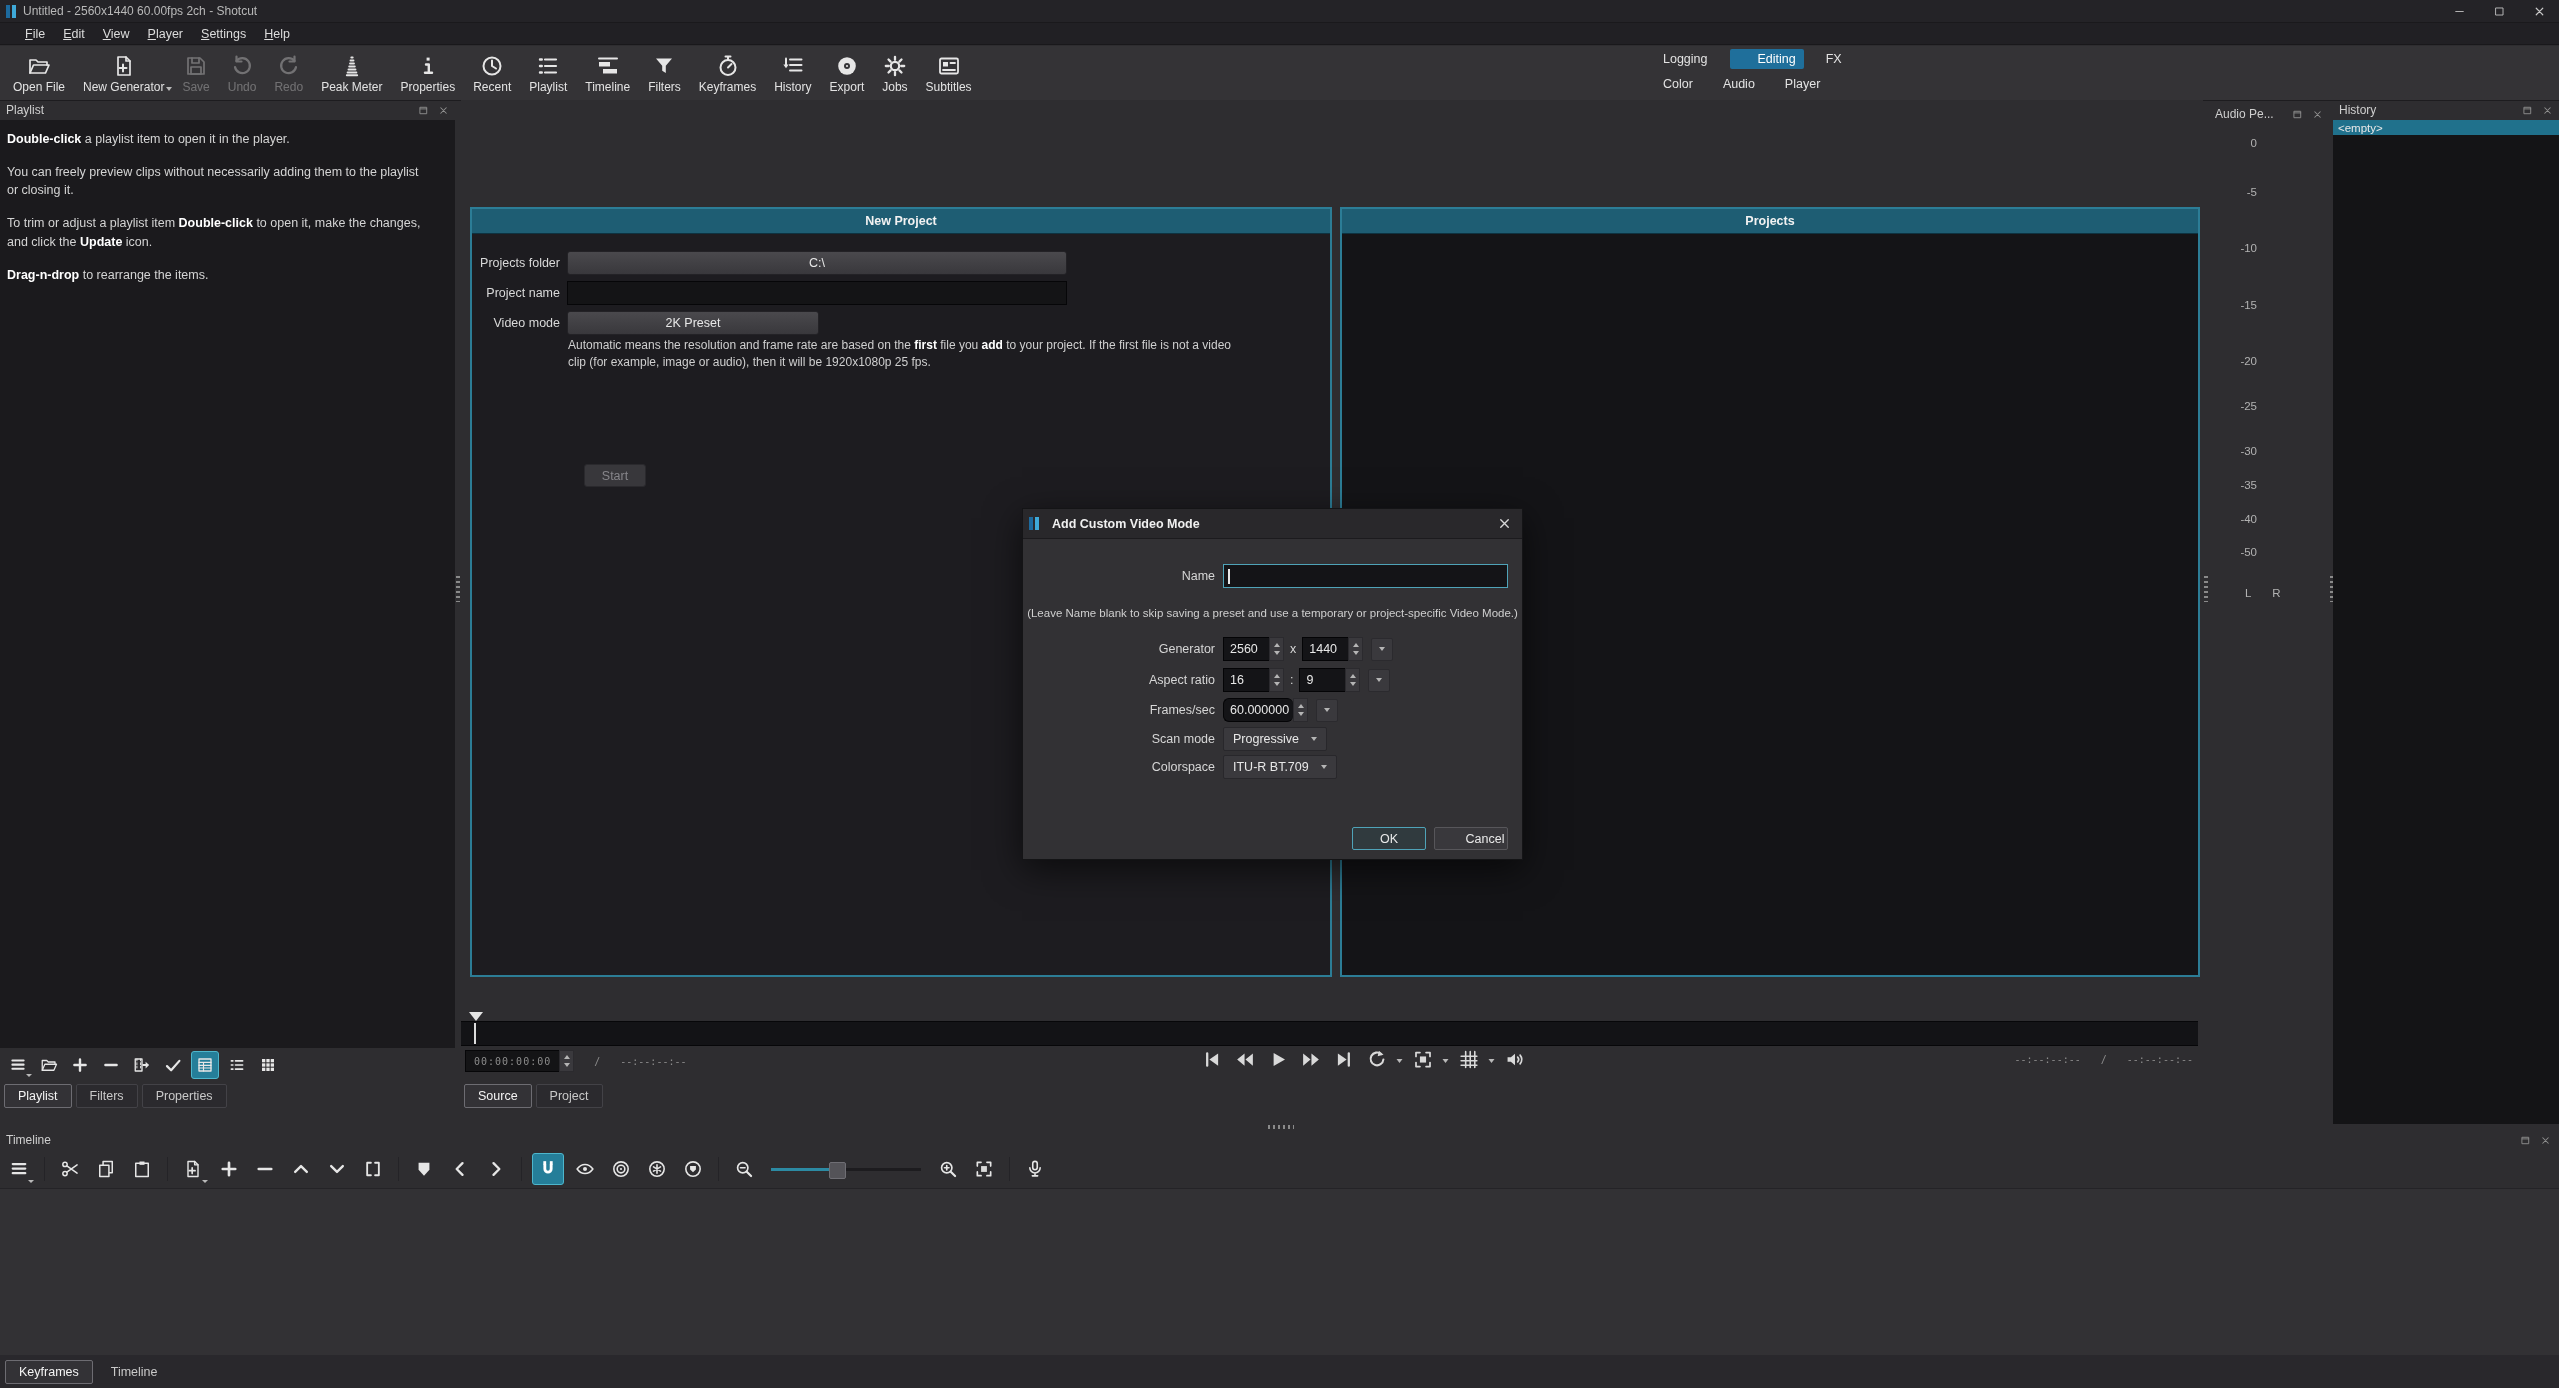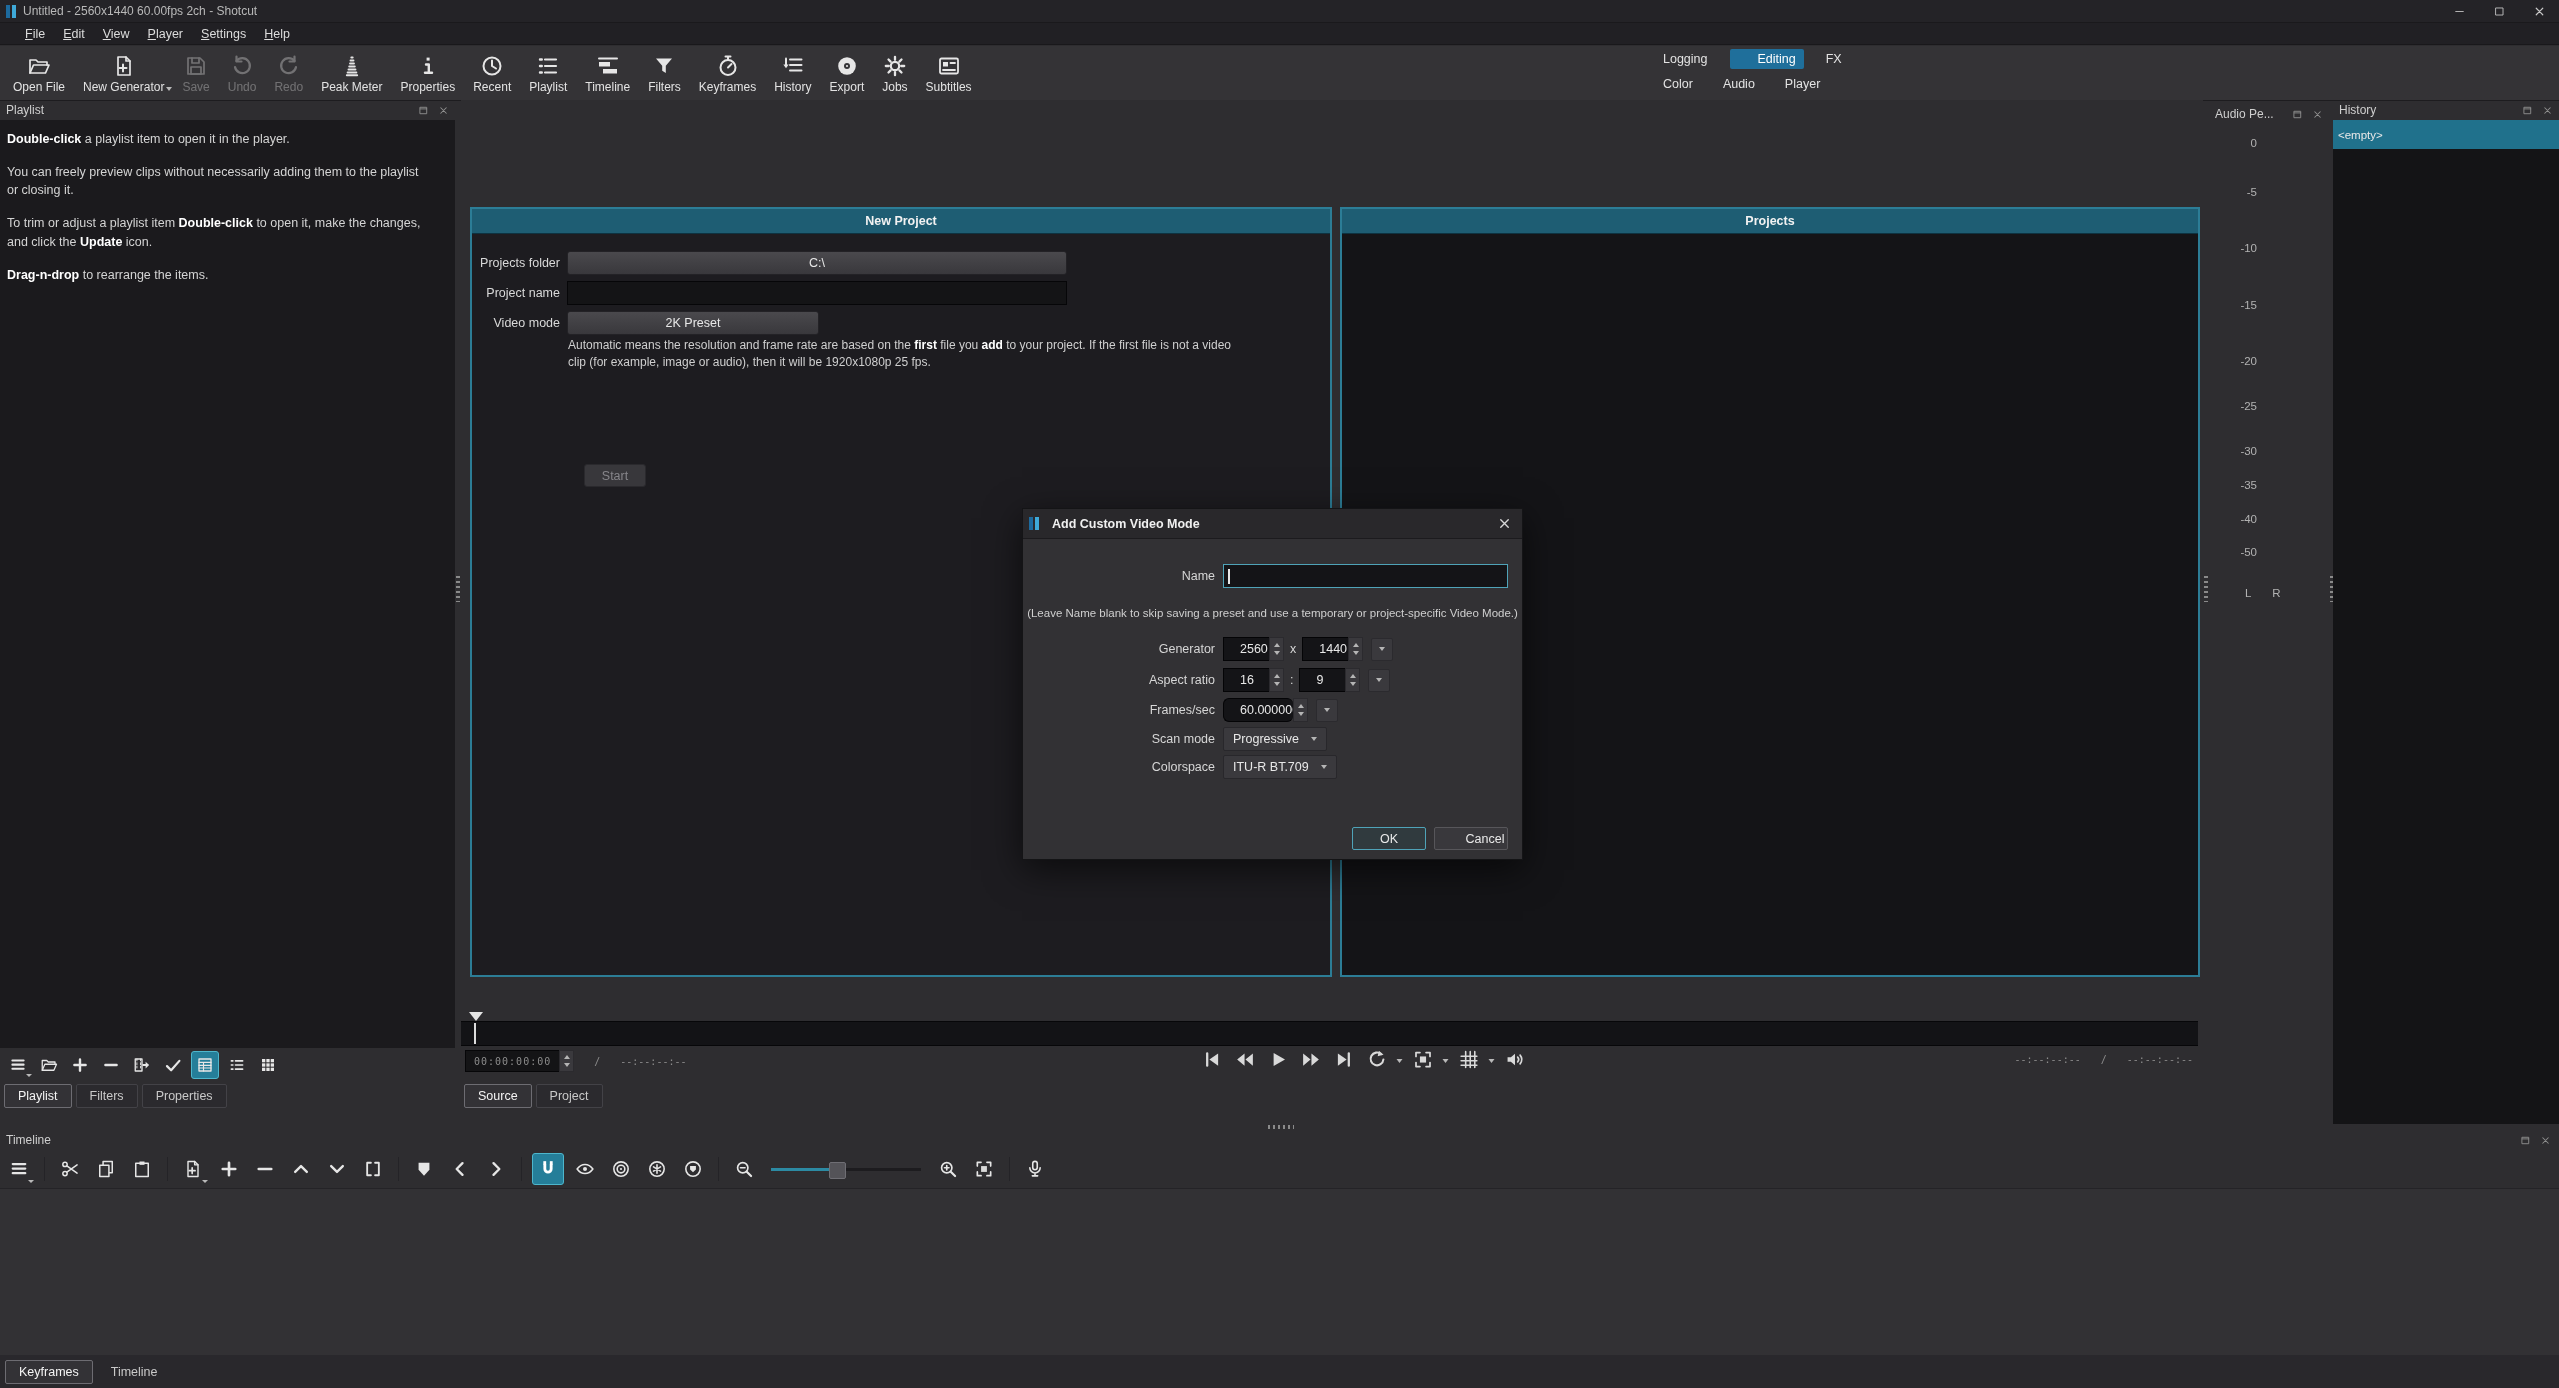--- a/index.html
+++ b/index.html
@@ -108,21 +108,21 @@
   .transport{position:absolute;left:calc(50% + 31px);top:946px;transform:translateX(-50%);
              display:flex;align-items:center;gap:7px;}
   .tbtn{width:26px;height:26px;display:flex;align-items:center;justify-content:center;}
   .player-tabs{position:absolute;left:3px;top:984px;}
   
   .meter-panel{position:absolute;left:2209px;top:4px;width:120px;height:1024px;}
   .meter-tick{position:absolute;width:40px;text-align:right;color:#b2b2b2;font-size:11.5px;}
   .meter-ch{position:absolute;left:36px;top:483px;color:#b2b2b2;font-size:11.5px;letter-spacing:9px;}
   .history-panel{position:absolute;left:2333px;top:0;width:226px;height:1024px;}
   .history-body{position:absolute;left:0;top:20px;right:0;height:1004px;background:#141416;}
-  .history-item{height:29px;display:flex;align-items:center;padding-left:5px;font-size:11.5px;color:#e8e8e8;}
+  .history-item{height:15px;display:flex;align-items:center;padding-left:5px;font-size:11.5px;color:#e8e8e8;}
   .history-item.active{background:#20718c;}
 
   
   .hsplit{position:absolute;left:0;top:1124px;width:100%;height:6px;}
   .hsplit .hhandle{position:absolute;left:1268px;top:1px;width:26px;height:4px;
         background:repeating-linear-gradient(90deg,#8a8a8a 0 2px,transparent 2px 5px);}
 
   
   .timeline-panel{position:absolute;left:0;top:1130px;width:2559px;height:225px;}
   .tl-titlebar{height:20px;display:flex;align-items:center;padding:0 6px;color:#cfcfcf;font-size:12px;}
@@ -148,21 +148,21 @@
   .dlg-titlebar{height:29px;background:#29282b;display:flex;align-items:center;border-bottom:1px solid #1c1b1e;}
   .dlg-title{font-weight:bold;font-size:12.5px;color:#f0f0f0;margin-left:6px;}
   .dlg-close{margin-left:auto;width:36px;height:100%;display:flex;align-items:center;justify-content:center;}
   .drow{position:absolute;left:10px;right:14px;height:24px;display:flex;align-items:center;}
   .dlabel{width:182px;text-align:right;margin-right:8px;color:#d6d6d6;font-size:12.5px;}
   .dlg-hint{position:absolute;left:0;top:98px;width:100%;text-align:center;color:#cfcfcf;font-size:11.5px;}
   .name-input{flex:1;height:24px;background:#141417;border:1px solid #4fa3b8;box-sizing:border-box;position:relative;}
   .name-cursor{position:absolute;left:4px;top:4px;width:1.5px;height:15px;background:#e8e8e8;}
   .spin{display:inline-flex;height:24px;box-sizing:border-box;}
   .spin-val{background:#141417;border:1px solid #040406;border-right:none;color:#e8e8e8;
-            font-size:12.5px;display:flex;align-items:center;padding:0 16px;box-sizing:border-box;}
+            font-size:12.5px;display:flex;align-items:center;padding:0 6px;box-sizing:border-box;}
   .dsep{margin:0 6px;color:#d6d6d6;}
   .preset-btn{width:22px;height:23px;background:#3a393d;border:1px solid #2b2a2e;border-radius:2px;
               display:flex;align-items:center;justify-content:center;margin-left:8px;box-sizing:border-box;}
   .combo{display:inline-flex;align-items:center;background:#3a393d;border:1px solid #28272b;border-radius:2px;
          padding:0 9px;height:24px;color:#e8e8e8;font-size:12.5px;gap:12px;box-sizing:border-box;}
   .btn{position:absolute;width:74px;height:23px;background:#39383c;border:1px solid #57565a;border-radius:2px;
        color:#e9e9e9;font-size:12.5px;display:flex;align-items:center;justify-content:center;box-sizing:border-box;}
   .btn.primary{border-color:#4fa3b8;background:#303a3e;}
 </style>
 </head>

